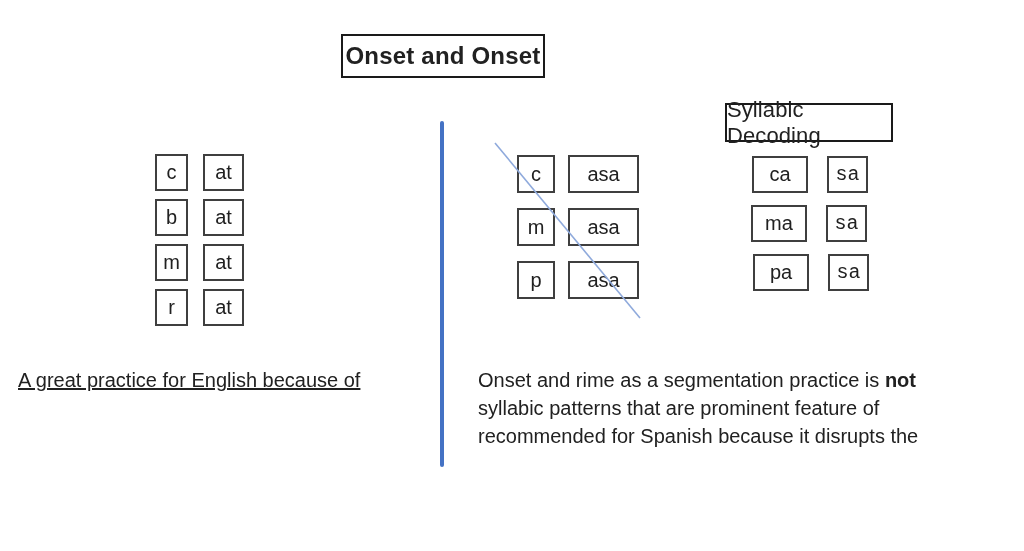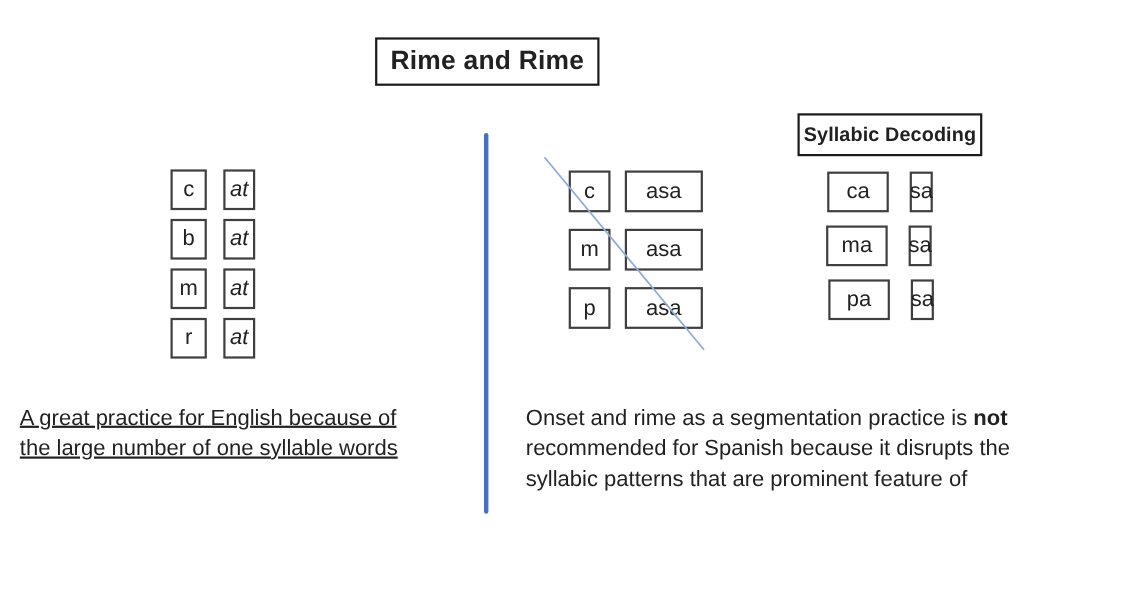--- a/index.html
+++ b/index.html
@@ -40,31 +40,31 @@
   .cell{
     border:2px solid var(--box_border);
     display:flex;align-items:center;justify-content:center;
     font-size:20px;
     background:#ffffff;
   }
 
   .left-grid{left:155px;top:154px;row-gap:8px;}
   .left-grid .word-row{column-gap:15px;}
   .left-grid .onset{width:33px;height:37px;}
-  .left-grid .rime{width:29px;height:37px;font-style:italic;}
+  .left-grid .rime{width:41px;height:37px;}
 
   .mid-grid{left:517px;top:155px;row-gap:15px;}
   .mid-grid .word-row{column-gap:13px;}
   .mid-grid .onset{width:38px;height:38px;}
   .mid-grid .rime{width:71px;height:38px;}
 
   .syll-grid{left:752px;top:156px;row-gap:11px;}
   .syll-grid .word-row{column-gap:19px;text-align:center;}
   .syll-grid .first{width:56px;height:37px;}
-  .syll-grid .second{width:21px;height:37px;}
+  .syll-grid .second{width:41px;height:37px;font-family:Liberation Mono, monospace;}
   .syll-grid .word-row:nth-child(2){transform:translate(-1px,1px);}
   .syll-grid .word-row:nth-child(3){transform:translate(1px,2px);}
 
   
   .divider{
     position:absolute;
     left:440px;top:121px;
     width:4px;height:346px;
     background:var(--divider);
     border-radius:2px;
@@ -79,21 +79,21 @@
   }
   .strike-svg line{stroke:var(--strike);stroke-width:1.6;}
 
   
   .syll-label-box{
     position:absolute;
     left:725px;top:103px;
     width:168px;height:39px;
     border:2px solid var(--frame_border);
     display:flex;align-items:center;justify-content:center;
-    font-size:18px;font-weight:700;
+    font-size:22px;font-weight:400;
     letter-spacing:0.1px;
   }
 
   
   .caption{
     position:absolute;
     top:366px;
     font-size:20px;
     line-height:28px;
   }
@@ -101,21 +101,21 @@
   .left-caption{left:18px;text-decoration:underline;}
   .right-caption{left:478px;}
   .caption b{font-weight:bold;}
 </style>
 </head>
 <body>
 
 <div class="slide">
 
   <div class="title-box">
-    <span>Rime and Rime</span>
+    <span>Onset and Onset</span>
   </div>
 
   <div class="grid left-grid">
     <div class="word-row">
       <div class="cell onset">c</div>
       <div class="cell rime">at</div>
     </div>
     <div class="word-row">
       <div class="cell onset">b</div>
       <div class="cell rime">at</div>
@@ -165,22 +165,21 @@
       <div class="cell second">sa</div>
     </div>
     <div class="word-row">
       <div class="cell first">pa</div>
       <div class="cell second">sa</div>
     </div>
   </div>
 
   <div class="caption left-caption">
     <div class="caption-line">A great practice for English because of</div>
-    <div class="caption-line">the large number of one syllable words</div>
   </div>
 
   <div class="caption right-caption">
     <div class="caption-line"><span>Onset and rime as a segmentation practice is </span><b>not</b></div>
+    <div class="caption-line">syllabic patterns that are prominent feature of</div>
     <div class="caption-line">recommended for Spanish because it disrupts the</div>
-    <div class="caption-line">syllabic patterns that are prominent feature of</div>
   </div>
 
 </div>
 
 </body></html>

